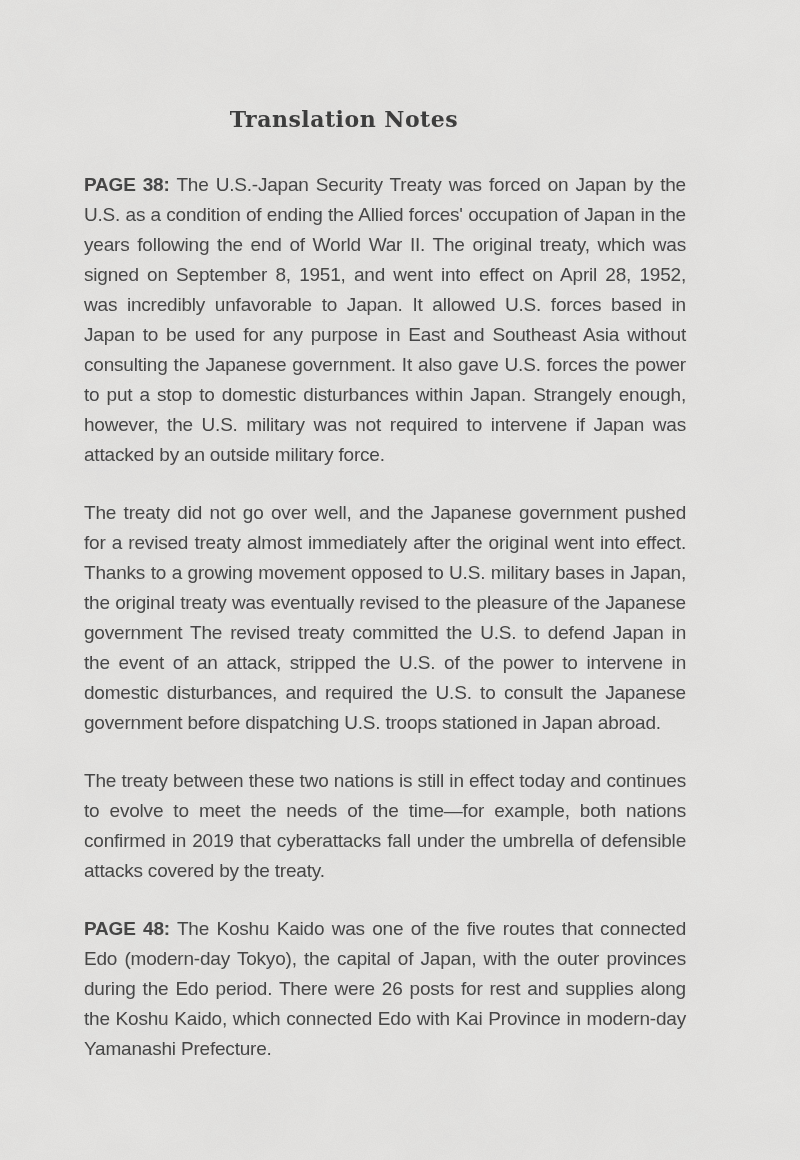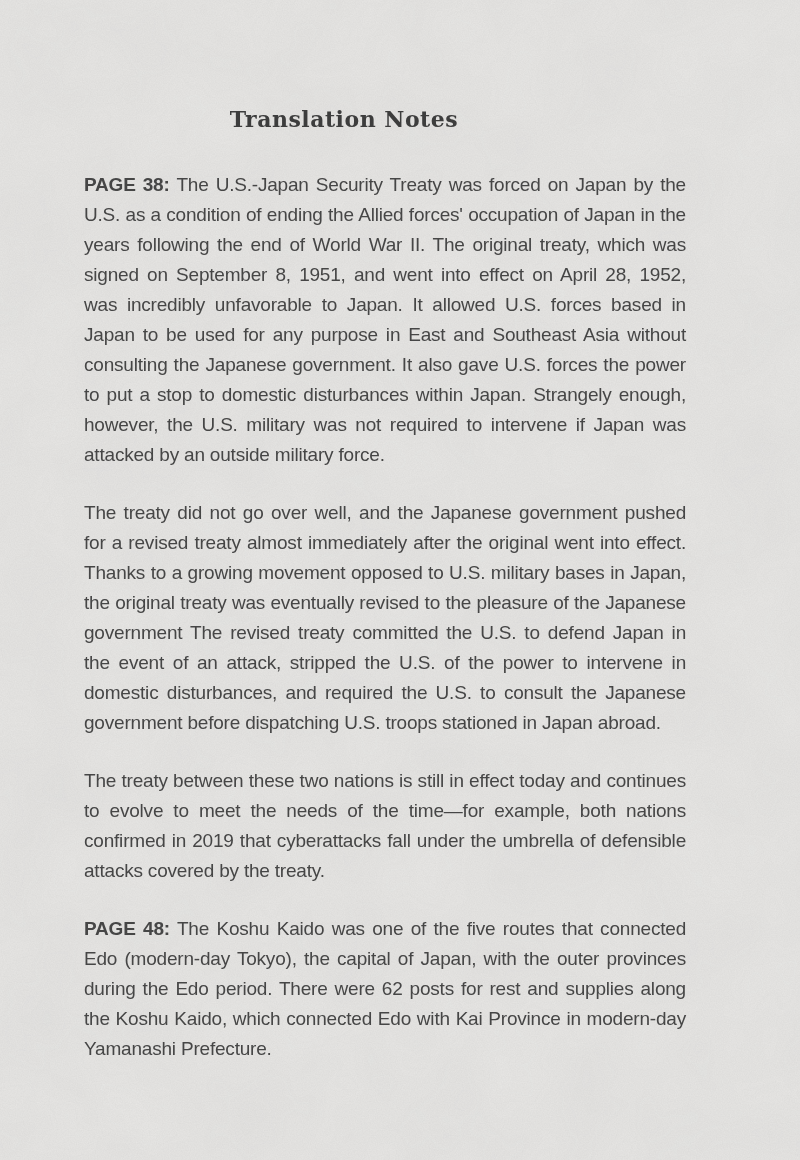--- a/index.html
+++ b/index.html
@@ -68,16 +68,16 @@
   <h1 class="page-title">Translation Notes</h1>
 
   <div class="notes-body">
 
     <p class="para"><strong class="lead">PAGE 38:</strong> <span>The U.S.-Japan Security Treaty was forced on Japan by the U.S. as a condition of ending the Allied forces' occupation of Japan in the years following the end of World War II. The original treaty, which was signed on September 8, 1951, and went into effect on April 28, 1952, was incredibly unfavorable to Japan. It allowed U.S. forces based in Japan to be used for any purpose in East and Southeast Asia without consulting the Japanese government. It also gave U.S. forces the power to put a stop to domestic disturbances within Japan. Strangely enough, however, the U.S. military was not required to intervene if Japan was attacked by an outside military force.</span></p>
 
     <p class="para"><span>The treaty did not go over well, and the Japanese government pushed for a revised treaty almost immediately after the original went into effect. Thanks to a growing movement opposed to U.S. military bases in Japan, the original treaty was eventually revised to the pleasure of the Japanese government The revised treaty committed the U.S. to defend Japan in the event of an attack, stripped the U.S. of the power to intervene in domestic disturbances, and required the U.S. to consult the Japanese government before dispatching U.S. troops stationed in Japan abroad.</span></p>
 
     <p class="para"><span>The treaty between these two nations is still in effect today and continues to evolve to meet the needs of the time—for example, both nations confirmed in 2019 that cyberattacks fall under the umbrella of defensible attacks covered by the treaty.</span></p>
 
-    <p class="para"><strong class="lead">PAGE 48:</strong> <span>The Koshu Kaido was one of the five routes that connected Edo (modern-day Tokyo), the capital of Japan, with the outer provinces during the Edo period. There were 62 posts for rest and supplies along the Koshu Kaido, which connected Edo with Kai Province in modern-day Yamanashi Prefecture.</span></p>
+    <p class="para"><strong class="lead">PAGE 48:</strong> <span>The Koshu Kaido was one of the five routes that connected Edo (modern-day Tokyo), the capital of Japan, with the outer provinces during the Edo period. There were 26 posts for rest and supplies along the Koshu Kaido, which connected Edo with Kai Province in modern-day Yamanashi Prefecture.</span></p>
 
   </div>
 </div>
 
 </body></html>

